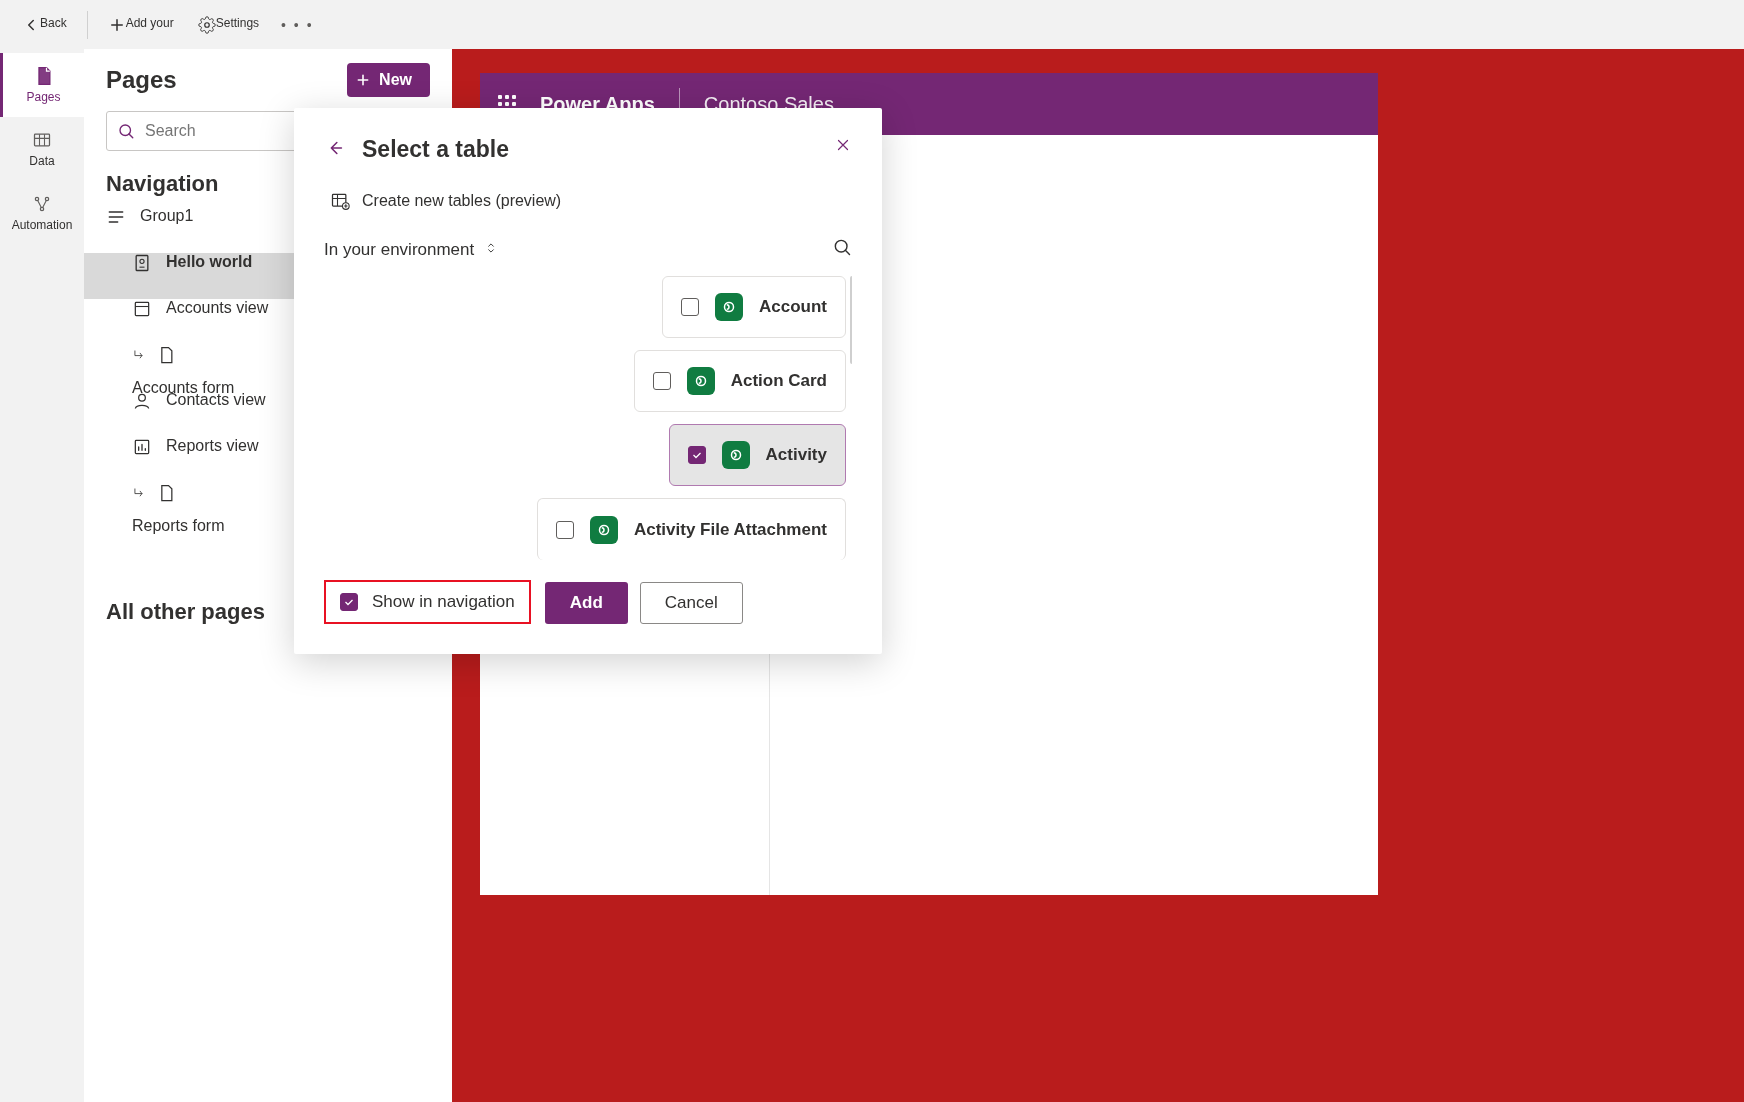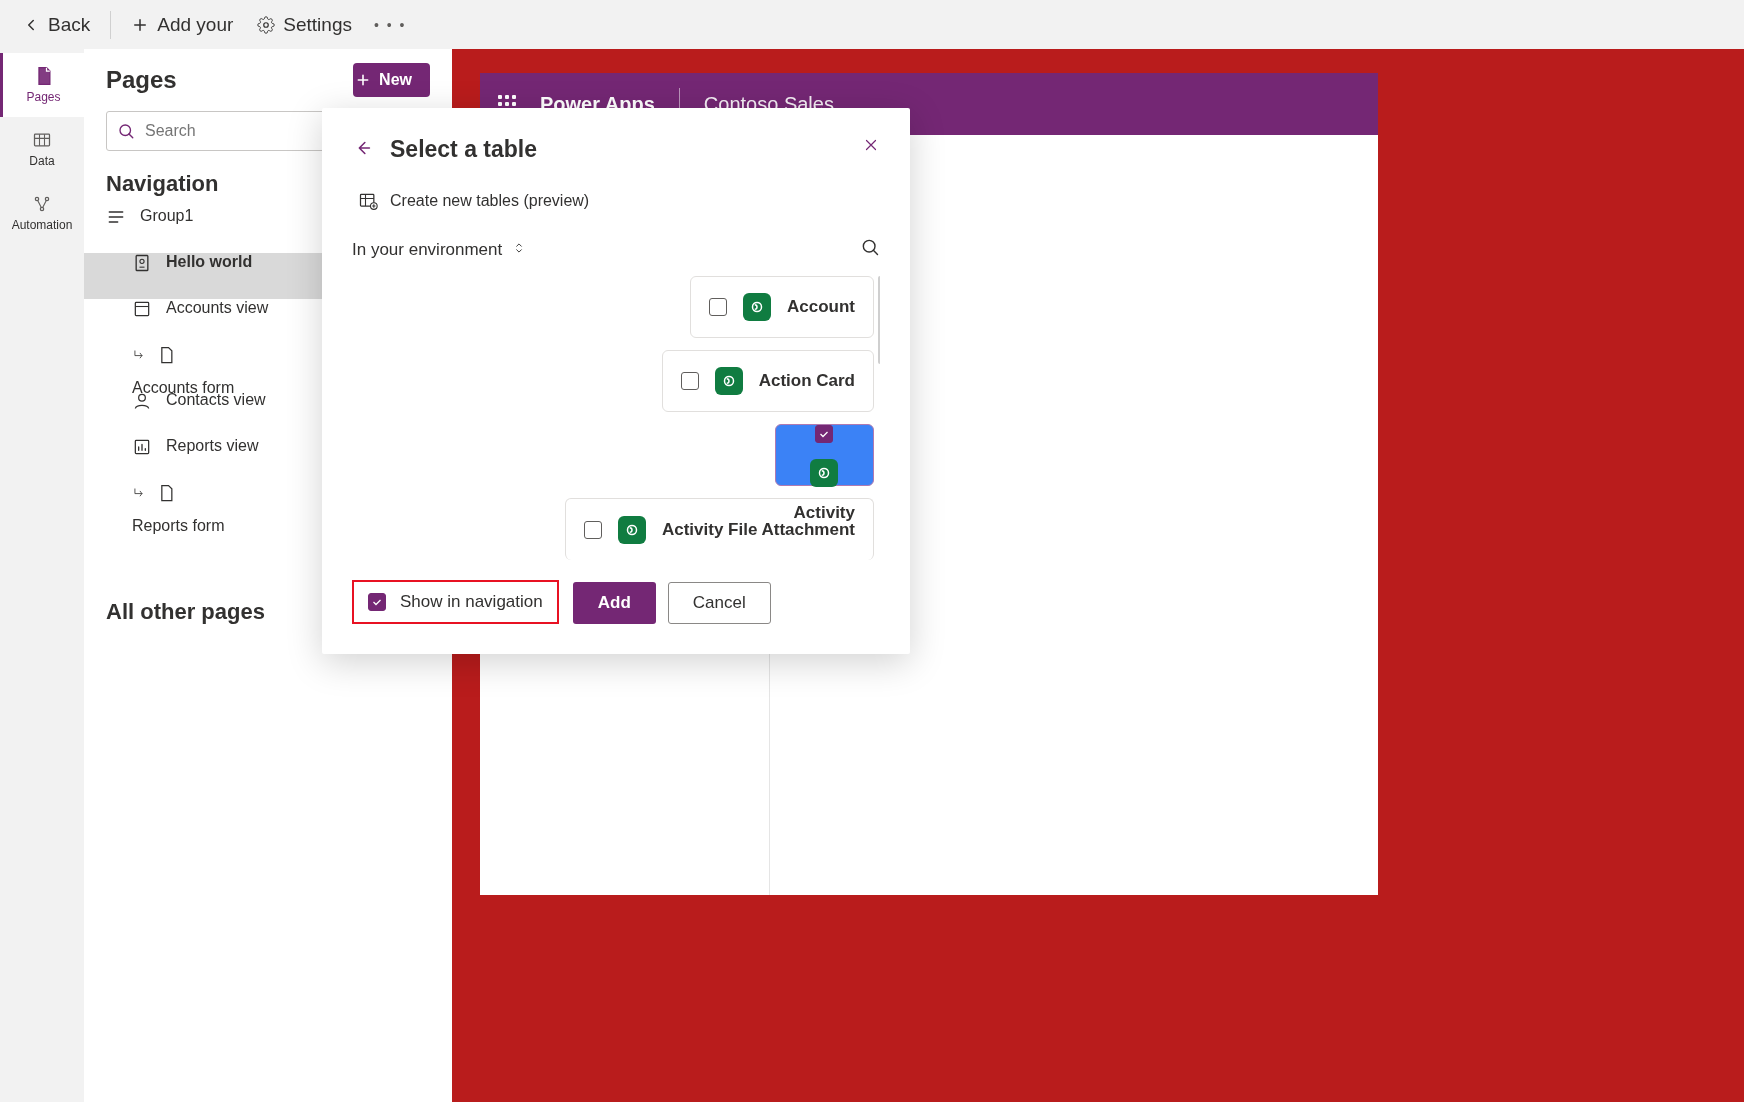--- a/index.html
+++ b/index.html
@@ -18,24 +18,23 @@
   .cmdbar {
     height: 49px;
     background: #f2f2f2;
     display: flex;
     align-items: center;
     padding: 0 12px;
     gap: 4px;
   }
   .cmd-item {
     display: flex;
-    align-items: center;
-    gap: 8px;
+    gap: 0;
     padding: 6px 10px;
-    font-size: 19px;
+    font-size: 12px;
     color: #323130;
     cursor: pointer;
     border-radius: 2px;
   }
   .cmd-item svg { width: 18px; height: 18px; stroke: #323130; fill: none; }
   .cmd-divider { width: 1px; height: 28px; background: #d0d0d0; margin: 0 6px; }
   .cmd-more { padding: 6px 8px; font-size: 14px; letter-spacing: 2px; color: #605e5c; cursor:pointer;}
 
   
   .workarea {
@@ -86,21 +85,21 @@
     align-items: center;
     justify-content: space-between;
     padding: 0 22px 14px 22px;
   }
   .sp-title { font-size: 24px; font-weight: 600; }
   .btn-new {
     background: #742774;
     color: #fff;
     border: none;
     border-radius: 4px;
-    padding: 8px 18px 8px 2px;
+    padding: 8px 18px 8px 8px;
     font-size: 16px;
     font-weight: 600;
     display: flex; align-items: center; gap: 8px;
     cursor: pointer;
   }
   .btn-new svg { width:16px; height:16px; stroke:#fff;}
   .search-wrap { padding: 0 22px 14px 22px; }
   .search-box {
     display: flex; align-items: center;
     border: 1px solid #c8c6c4;
@@ -157,21 +156,21 @@
   .canvas-body {
     width: 898px; background:#fff; margin-top:0;
     height: 760px;
     display:flex;
   }
   .canvas-split-left{width:290px;border-right:1px solid #e5e5e5;}
 
   
   .dialog {
     position: absolute;
-    left: 322px; top: 108px;
+    left: 294px; top: 108px;
     width: 588px;
     background: #fff;
     box-shadow: 0 8px 36px rgba(0,0,0,0.18);
     border-radius: 2px;
     padding: 28px 30px 30px 30px;
     display:flex; flex-direction:column;
   }
   .dlg-head { display:flex; align-items:center; gap:16px; position:relative;}
   .dlg-back svg{width:22px;height:22px;stroke:#742774;fill:none;}
   .dlg-title { font-size: 23px; font-weight:600; }
@@ -197,23 +196,22 @@
   .table-row {
     border: 1px solid #e1dfdd;
     border-radius: 6px;
     height: 62px;
     display:flex; align-items:center;
     gap: 16px;
     padding: 0 18px;
     cursor:pointer;
   }
   .table-row.checked {
-    background: #3b82f6;
+    background: #e5e5e5;
     border-color: #b07ab0;
-    flex-direction: column;
   }
   .chk {
     width:18px;height:18px;border:1.5px solid #605e5c;border-radius:3px;
     display:flex;align-items:center;justify-content:center;flex-shrink:0;
   }
   .chk.on{background:#742774;border-color:#742774;}
   .chk.on svg{width:12px;height:12px;stroke:#fff;stroke-width:2.5;fill:none;}
   .ticon{
     width:28px;height:28px;border-radius:6px;background:#107c41;
     display:flex;align-items:center;justify-content:center;flex-shrink:0;

